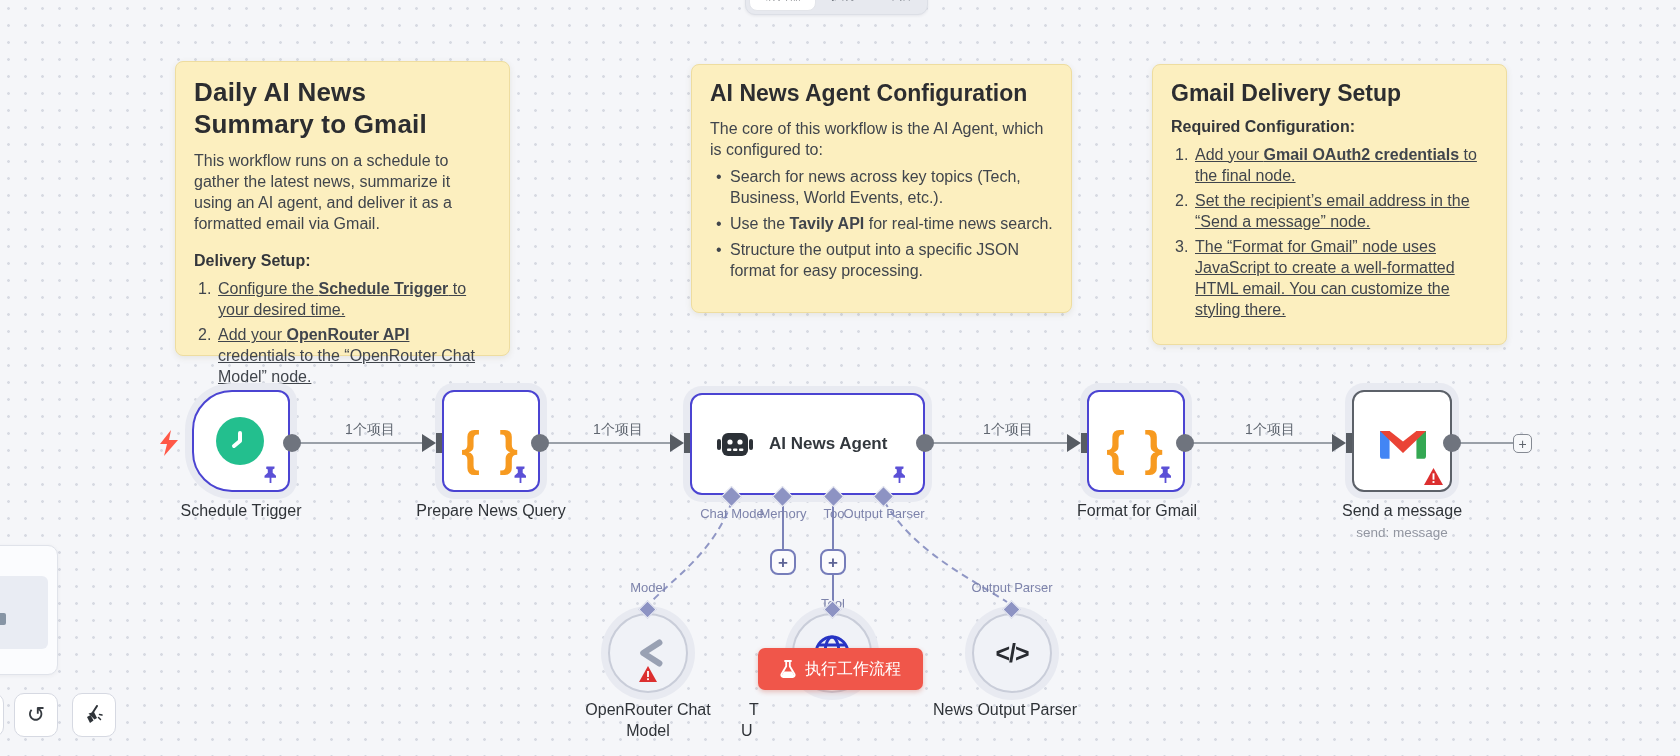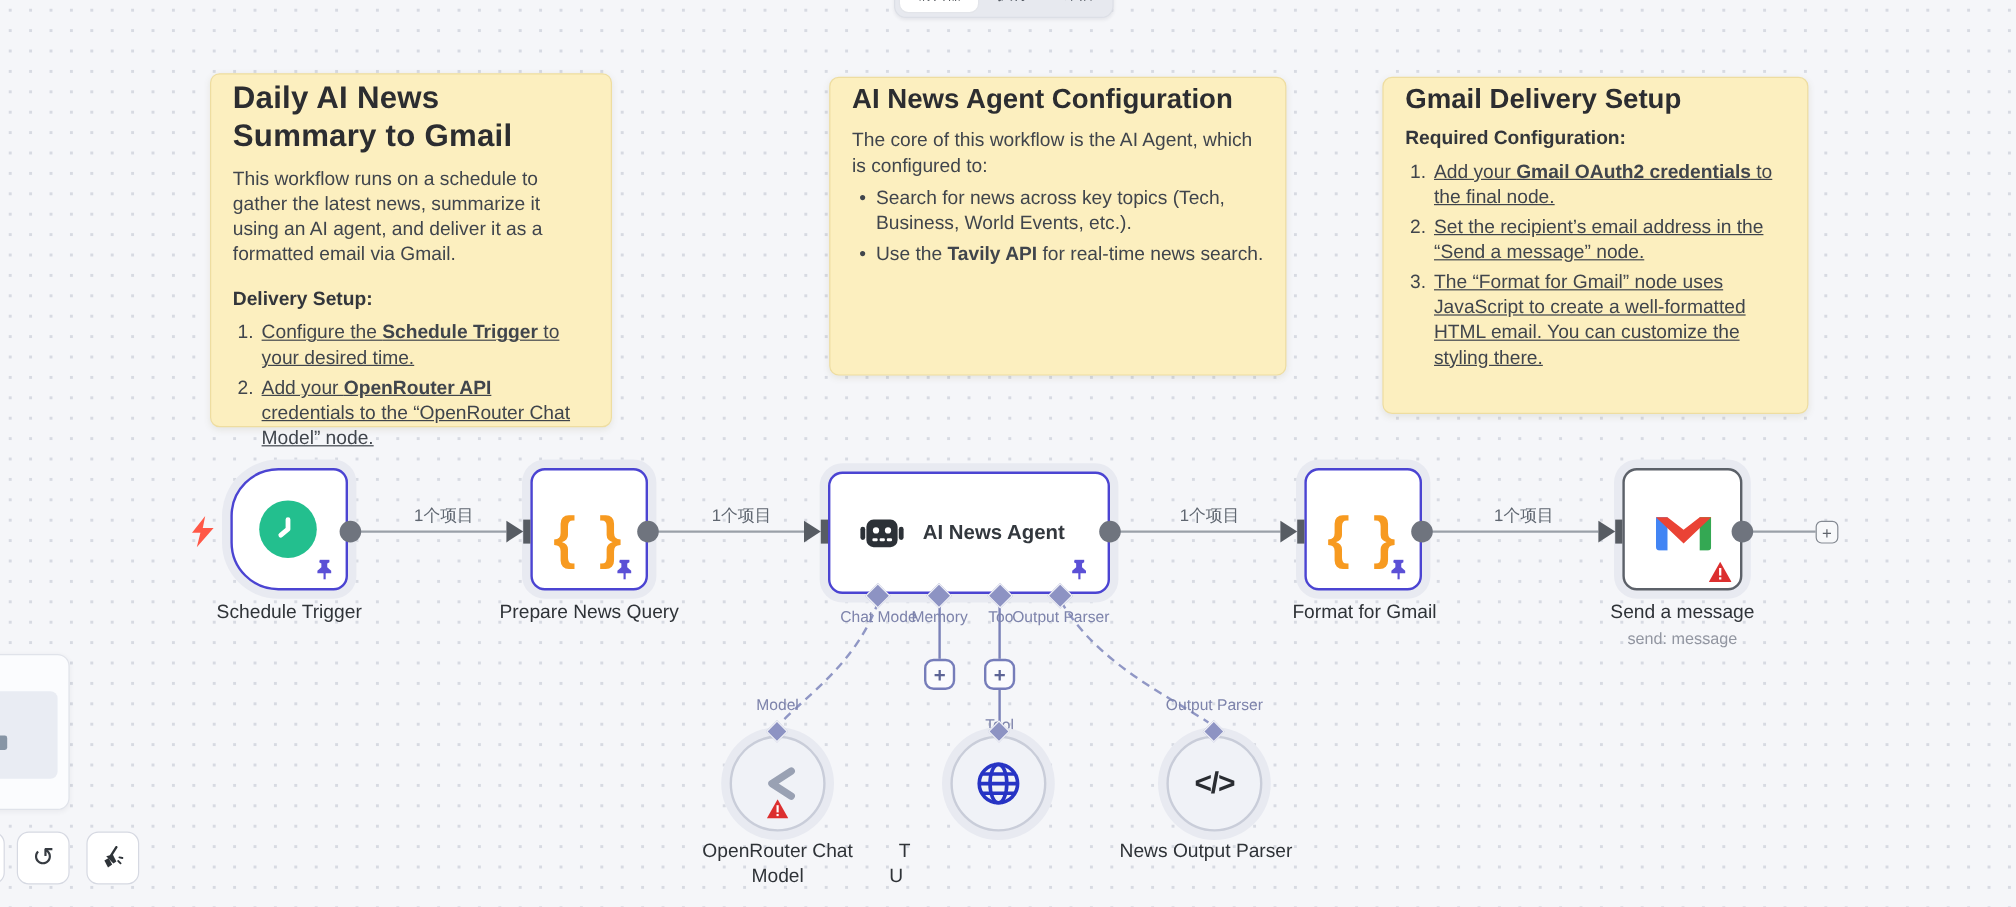--- a/index.html
+++ b/index.html
@@ -16,21 +16,21 @@
   
   .tabbar { position:absolute; left:745px; top:-26px; height:41px; z-index:6;
     background:#e7e9ef; border:1px solid #dcdfe6; border-radius:10px;
     display:flex; align-items:center; padding:3px; gap:2px;
     box-shadow:0 1px 3px rgba(40,40,60,.08); }
   .tabbar .tab { font-size:13px; color:#555b64; padding:6px 13px; border-radius:8px; white-space:nowrap; }
   .tabbar .tab.active { background:#ffffff; border:1px solid #e3e5ea; color:#33373d; }
 
   
   .sticky { position:absolute; z-index:0; background:#fcefbf; border:1px solid #eeddA0;
-    border-radius:8px; box-shadow:0 2px 6px rgba(90,75,20,.10); padding:4px 18px; color:#40454c; }
+    border-radius:8px; box-shadow:0 2px 6px rgba(90,75,20,.10); padding:15px 18px; color:#40454c; }
   .sticky h1 { font-size:26px; line-height:1.22; color:#2c2d30; margin-bottom:10px; letter-spacing:.2px; }
   .sticky h2 { font-size:23px; line-height:1.2; color:#2c2d30; margin-bottom:10px; }
   .sticky p  { font-size:16px; line-height:21px; }
   .sticky .bold-head { font-weight:bold; color:#33363b; font-size:16px; margin-top:18px; margin-bottom:8px; }
   .sticky ol { list-style:none; counter-reset:li; margin-top:2px; }
   .sticky ol li { counter-increment:li; position:relative; padding-left:24px; font-size:16px; line-height:21px; margin-bottom:4px;text-decoration:underline; }
   .sticky ol li::before { content:counter(li)"."; position:absolute; left:4px; }
   .sticky ul { list-style:none; margin-top:6px; }
   .sticky ul li { position:relative; padding-left:20px; font-size:16px; line-height:21px; margin-bottom:5px; }
   .sticky ul li::before { content:"•"; position:absolute; left:6px; }
@@ -120,20 +120,21 @@
       <li><span>Add your </span><b>OpenRouter API</b><span> credentials to the “OpenRouter Chat Model” node.</span></li>
     </ol>
   </div>
 
   <div class="sticky" style="left:691px; top:64px; width:381px; height:249px;">
     <h2>AI News Agent Configuration</h2>
     <p>The core of this workflow is the AI Agent, which is configured to:</p>
     <ul>
       <li>Search for news across key topics (Tech, Business, World Events, etc.).</li>
       <li><span>Use the </span><b>Tavily API</b><span> for real-time news search.</span></li>
+      <li>Structure the output into a specific JSON format for easy processing.</li>
     </ul>
   </div>
 
   <div class="sticky" style="left:1152px; top:64px; width:355px; height:281px;">
     <h2>Gmail Delivery Setup</h2>
     <div class="bold-head" style="margin-top:4px;">Required Configuration:</div>
     <ol>
       <li><span>Add your </span><b>Gmail OAuth2 credentials</b><span> to the final node.</span></li>
       <li>Set the recipient’s email address in the “Send a message” node.</li>
       <li>The “Format for Gmail” node uses JavaScript to create a well-formatted HTML email. You can customize the styling there.</li>
@@ -278,20 +279,27 @@
         <rect x="8.1" y="12.3" width="1.8" height="1.8" fill="#ffffff"></rect>
     </svg>
   </div>
   <div class="out-port" style="left:1443px; top:434px;"></div>
   <div class="plus-end" style="left:1513px; top:434px;">
       <span>+</span>
     </div>
   <div class="node-label" style="left:1402px; top:502px;">Send a message</div>
   <div class="node-sub" style="left:1402px; top:525px;">send: message</div>
 
+  <button class="exec-btn">
+    <svg width="16" height="18" viewBox="0 0 16 18">
+      <path d="M5 1 h6 M6.2 1 v5.2 L1.6 14 a2 2 0 0 0 1.8 3 h9.2 a2 2 0 0 0 1.8 -3 L9.8 6.2 V1" stroke="#ffffff" stroke-width="1.8" fill="none" stroke-linecap="round" stroke-linejoin="round"></path>
+      <path d="M4 11.5 h8 L14 15 a1 1 0 0 1 -1 1.5 H3 A1 1 0 0 1 2 15 z" fill="#ffffff"></path>
+    </svg>
+    <span>执行工作流程</span>
+  </button>
 
   <div class="mini-panel">
     <div class="mini-rect"></div>
     <div class="mini-sq"></div>
   </div>
 
   <div class="corner-btn" style="left:-40px; top:693px;"></div>
   <div class="corner-btn" style="left:14px; top:693px;">
     <span class="undo-glyph">↺</span>
   </div>

